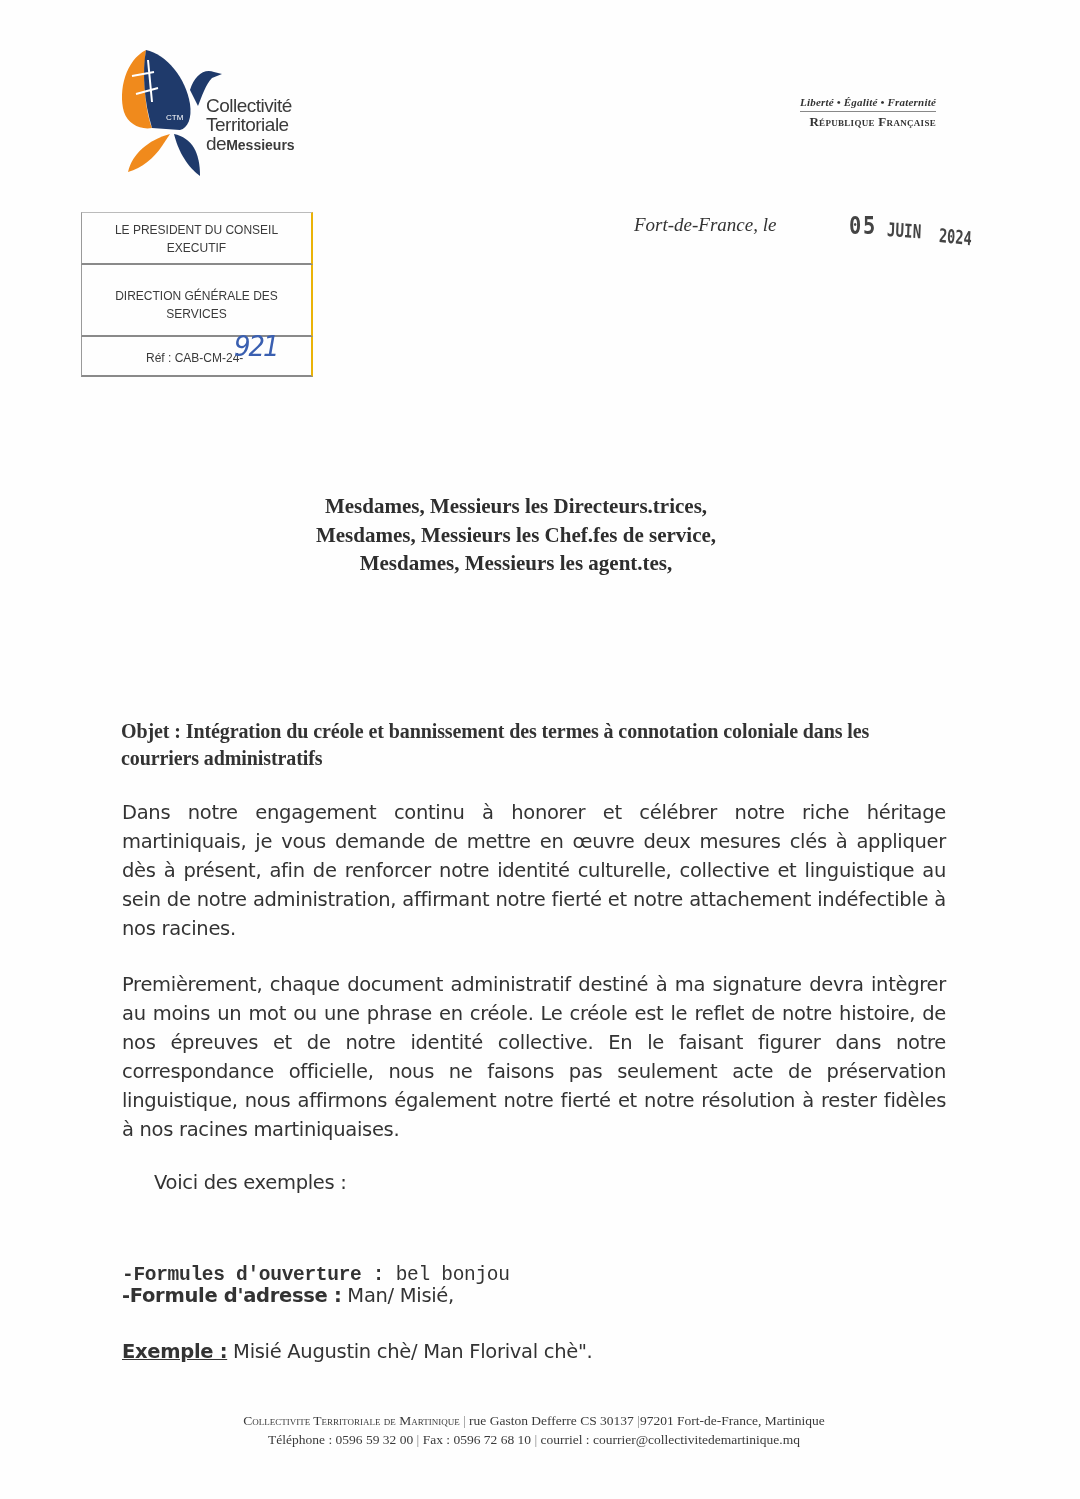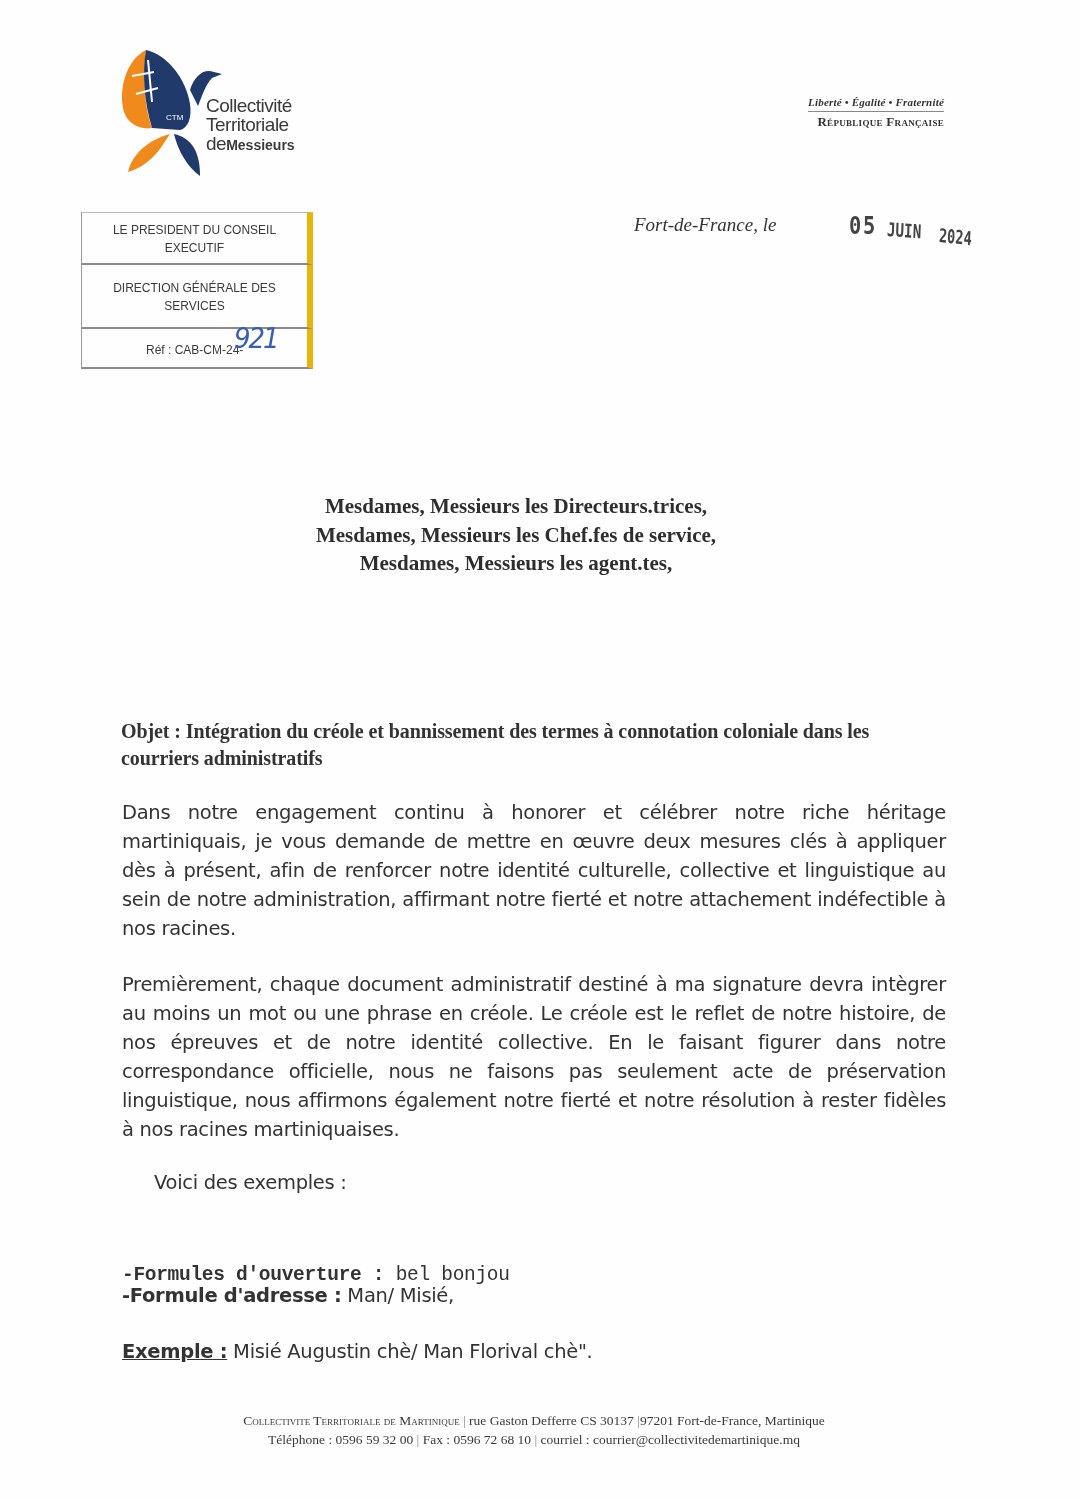--- a/index.html
+++ b/index.html
@@ -8,29 +8,29 @@
 
     
     .logo { position: absolute; left: 118px; top: 42px; width: 200px; height: 140px; }
     .logo svg { position: absolute; left: 0; top: 0; }
     .logo-text { position: absolute; left: 88px; top: 54px; font-family: "Liberation Sans", sans-serif; color: #3a3a3a; line-height: 19px; }
     .logo-line1, .logo-line2 { font-size: 19px; letter-spacing: -0.5px; display: block; }
     .logo-line3 { font-size: 19px; letter-spacing: -0.5px; display: block; }
     .logo-line3 b { font-size: 14px; font-weight: 900; letter-spacing: 0; }
 
     
-    .republic { position: absolute; right: 136px; top: 96px; text-align: right; font-family: "Liberation Serif", serif; }
+    .republic { position: absolute; right: 144px; top: 96px; text-align: right; font-family: "Liberation Serif", serif; }
     .motto { font-size: 11px; font-style: italic; font-weight: bold; color: #333; border-bottom: 1px solid #888; padding-bottom: 3px; letter-spacing: 0.2px; }
     .rf { font-size: 13px; font-weight: bold; color: #333; font-variant: small-caps; letter-spacing: 0.3px; margin-top: 2px; }
 
     
     .sender-box { position: absolute; left: 81px; top: 212px; width: 232px; font-family: "Liberation Sans", sans-serif; font-size: 12px; color: #3a3a3a; text-align: center; }
-    .sb-cell { border-left: 1px solid #9a9a9a; border-right: 6px solid #eab308; border-bottom: 2px solid #8a8a8a; line-height: 18px; }
+    .sb-cell { border-left: 1px solid #9a9a9a; border-right: 2px solid #eab308; border-bottom: 2px solid #8a8a8a; line-height: 18px; }
     .sb-cell.first { border-top: 1px solid #bbb; padding: 8px 4px 6px; height: 36px; }
-    .sb-cell.second { padding: 14px 4px 10px; height: 38px; }
+    .sb-cell.second { padding: 22px 4px 10px; height: 38px; }
     .sb-cell.third { padding: 6px 4px 0 4px; height: 32px; text-align: left; position: relative; }
     .ref-label { position: absolute; left: 64px; top: 12px; }
     .ref-num { position: absolute; left: 152px; top: 0px; font-family: "DejaVu Sans", sans-serif; font-size: 26px; color: #3a5fb0; font-style: italic; letter-spacing: -2px; transform: scaleY(1.1); }
 
     
     .place { position: absolute; left: 634px; top: 214px; font-family: "Liberation Serif", serif; font-size: 19px; color: #333; font-style: italic; }
     .stamp { position: absolute; left: 849px; top: 212px; font-family: "DejaVu Sans Mono", monospace; color: #444; font-weight: bold; }
     .stamp-day { font-size: 24px; letter-spacing: 2px; display: inline-block; transform: scaleX(0.85); transform-origin: left; }
     .stamp-month { position: absolute; left: 38px; top: 6px; font-size: 19px; white-space: nowrap; transform: scaleX(0.75) rotate(3deg); transform-origin: left; }
     .stamp-year { position: absolute; left: 90px; top: 12px; font-size: 19px; white-space: nowrap; transform: scaleX(0.72) rotate(4deg); transform-origin: left; }

